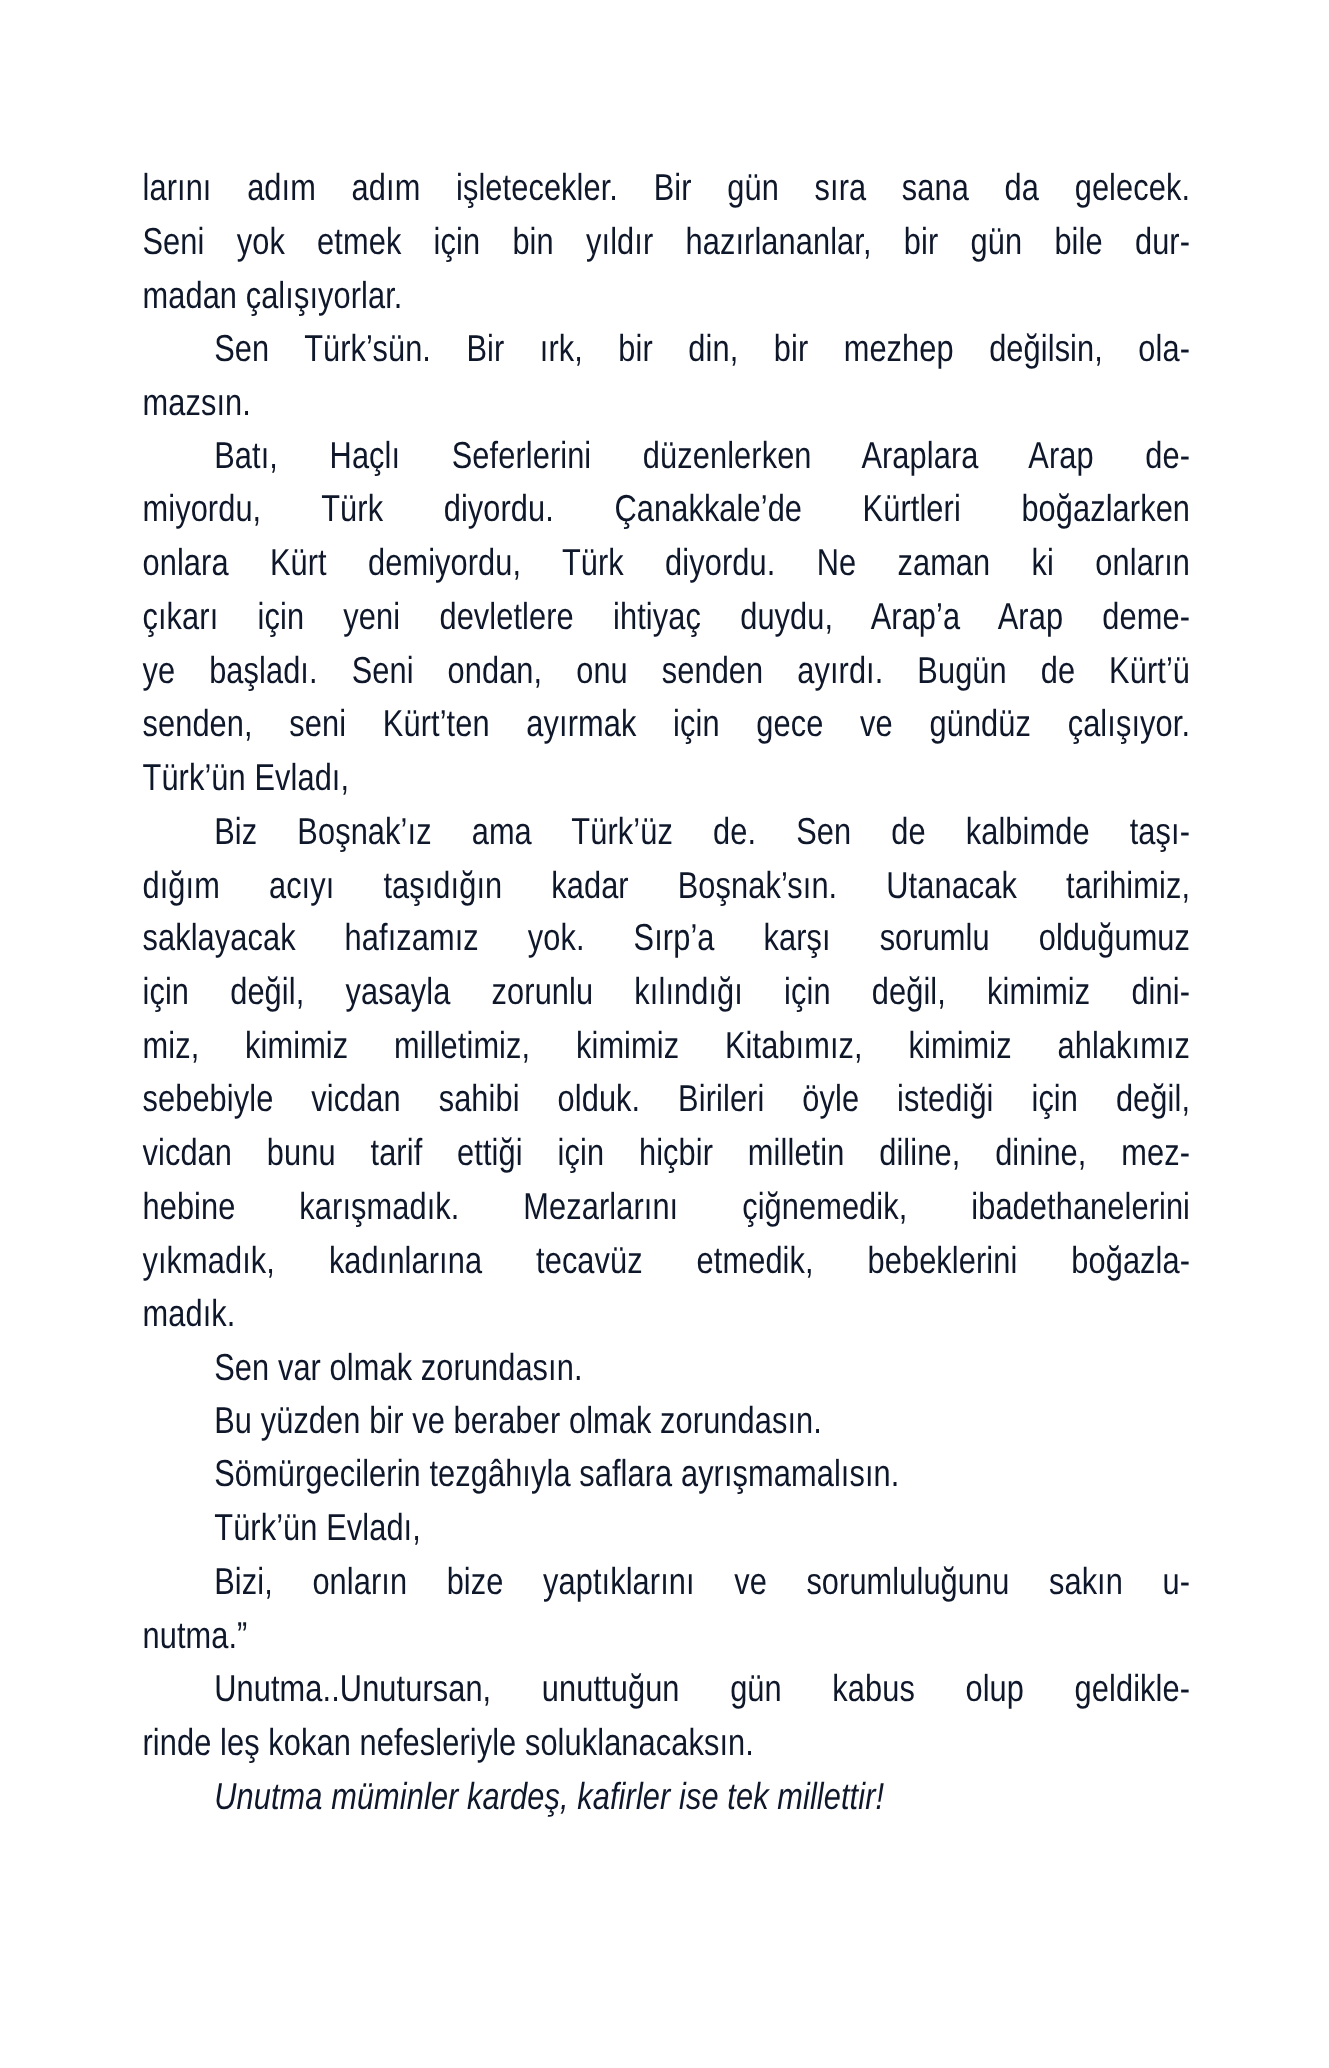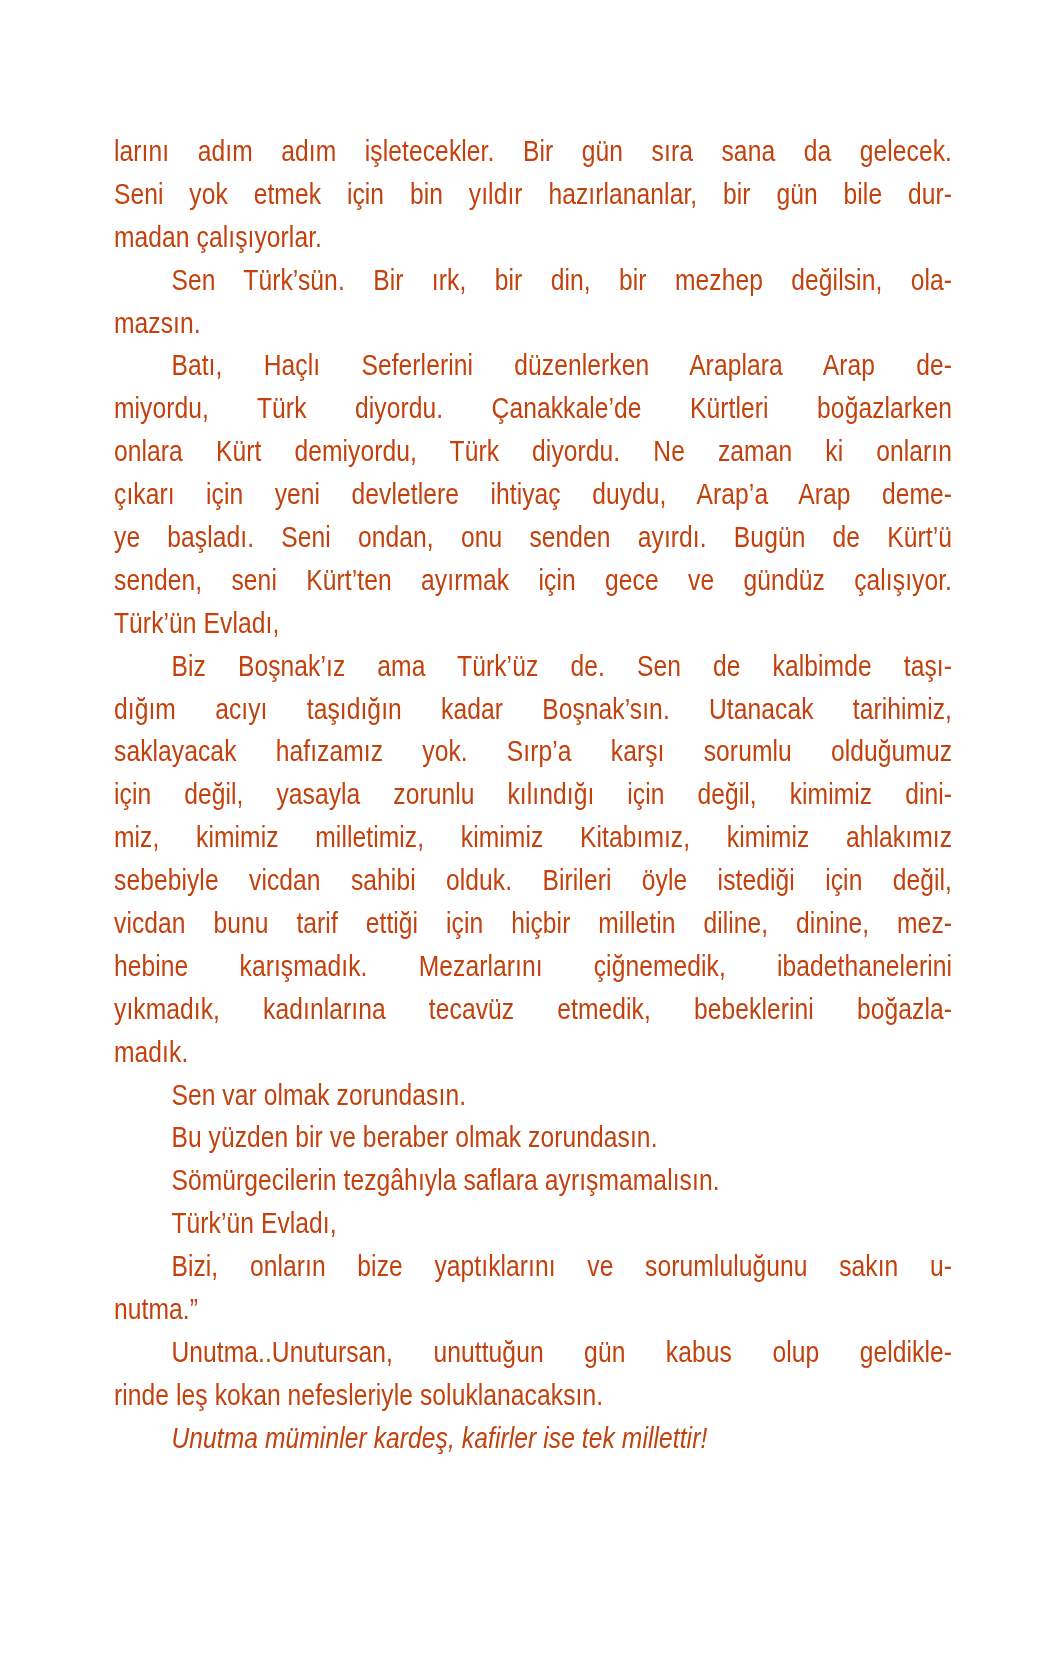--- a/index.html
+++ b/index.html
@@ -7,21 +7,21 @@
     padding: 0;
     background: #ffffff;
   }
   .sheet {
     position: relative;
     width: 1063px;
     height: 1474px;
     background: #ffffff;
     overflow: hidden;
     font-family: "Liberation Sans", "DejaVu Sans", sans-serif;
-    color: #c2410c;
+    color: #0f172a;
   }
   
   .text-block {
     position: absolute;
     left: 114px;
     top: 130px;
     width: 1022px;            
     transform: scaleX(0.82);
     transform-origin: 0 0;
     font-size: 30px;

